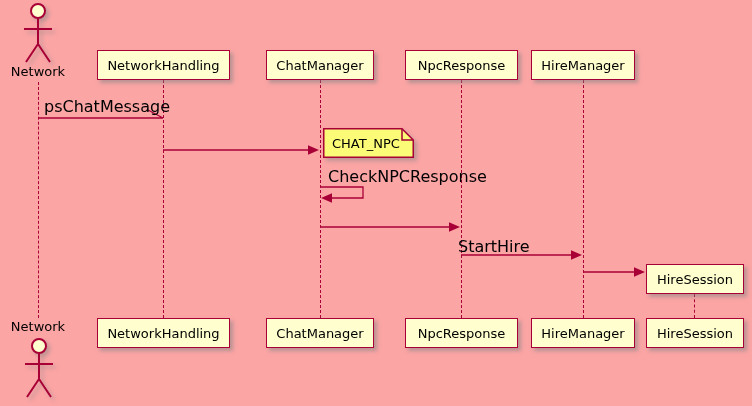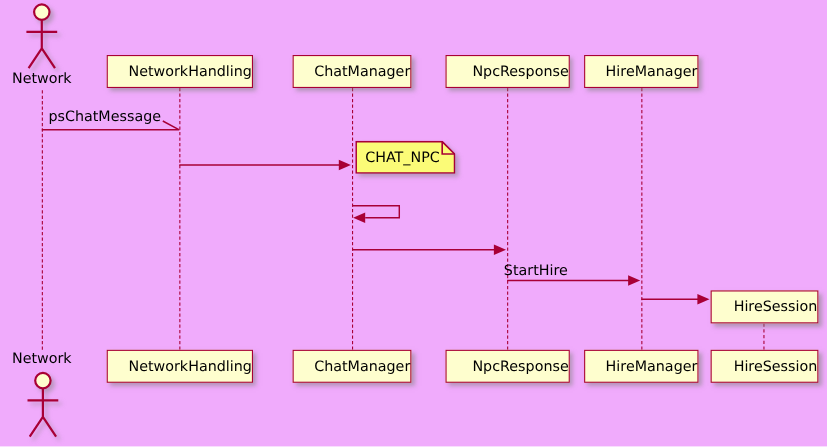--- a/index.html
+++ b/index.html
@@ -1,28 +1,28 @@
 <!DOCTYPE html>
 <html><head>
 <meta charset="utf-8">
 <style>
   html,body{margin:0;padding:0;background:#ffffff;}
   .diagram{
-    position:relative;width:752px;height:406px;background:#f0abfc;overflow:hidden;
+    position:relative;width:752px;height:406px;background:#fca5a5;overflow:hidden;
     font-family:"DejaVu Sans","Liberation Sans",sans-serif;color:#000000;
   }
   .lifeline{position:absolute;width:0;border-left:1px dashed #A80036;}
   .pbox{
     position:absolute;height:30px;box-sizing:border-box;
     background:#FEFECE;border:1.5px solid #A80036;
-    display:flex;align-items:center;justify-content:flex-end;
+    display:flex;align-items:center;justify-content:center;
     font-size:13px;white-space:nowrap;
     box-shadow:3px 3px 4px rgba(130,130,130,0.55);
   }
-  .mlabel{position:absolute;font-size:13px;white-space:nowrap;line-height:14px;}
+  .mlabel{position:absolute;font-size:16px;white-space:nowrap;line-height:14px;}
   .actor-label{position:absolute;width:64px;text-align:center;font-size:13px;white-space:nowrap;}
   .overlay{position:absolute;left:0;top:0;}
   .actor-figure{position:absolute;filter:drop-shadow(3px 3px 2px rgba(130,130,130,0.5));}
   .note{position:absolute;filter:drop-shadow(3px 3px 2px rgba(130,130,130,0.5));}
   .note-text{position:absolute;left:9px;top:8px;font-size:13px;white-space:nowrap;}
 </style>
 </head>
 <body>
 
 <div class="diagram">
@@ -97,20 +97,21 @@
       <span>NpcResponse</span>
     </div>
   <div class="pbox" style="left:531px;top:318px;width:104px">
       <span>HireManager</span>
     </div>
   <div class="pbox" style="left:646px;top:318px;width:98px">
       <span>HireSession</span>
     </div>
 
   <div class="mlabel" style="left:44px;top:100px">psChatMessage</div>
+  <div class="mlabel" style="left:328px;top:170px">CheckNPCResponse</div>
   <div class="mlabel" style="left:458px;top:240px">StartHire</div>
 
   <div class="note" style="left:323px;top:128px;width:91px;height:30px">
     <svg width="91" height="30">
       <path d="M0.75,0.75 L79,0.75 L90.25,12 L90.25,29.25 L0.75,29.25 Z" fill="#FBFB77" stroke="#A80036" stroke-width="1.5"></path>
       <path d="M79,0.75 L79,12 L90.25,12" fill="none" stroke="#A80036" stroke-width="1.5"></path>
     </svg>
     <span class="note-text">CHAT_NPC</span>
   </div>
 

